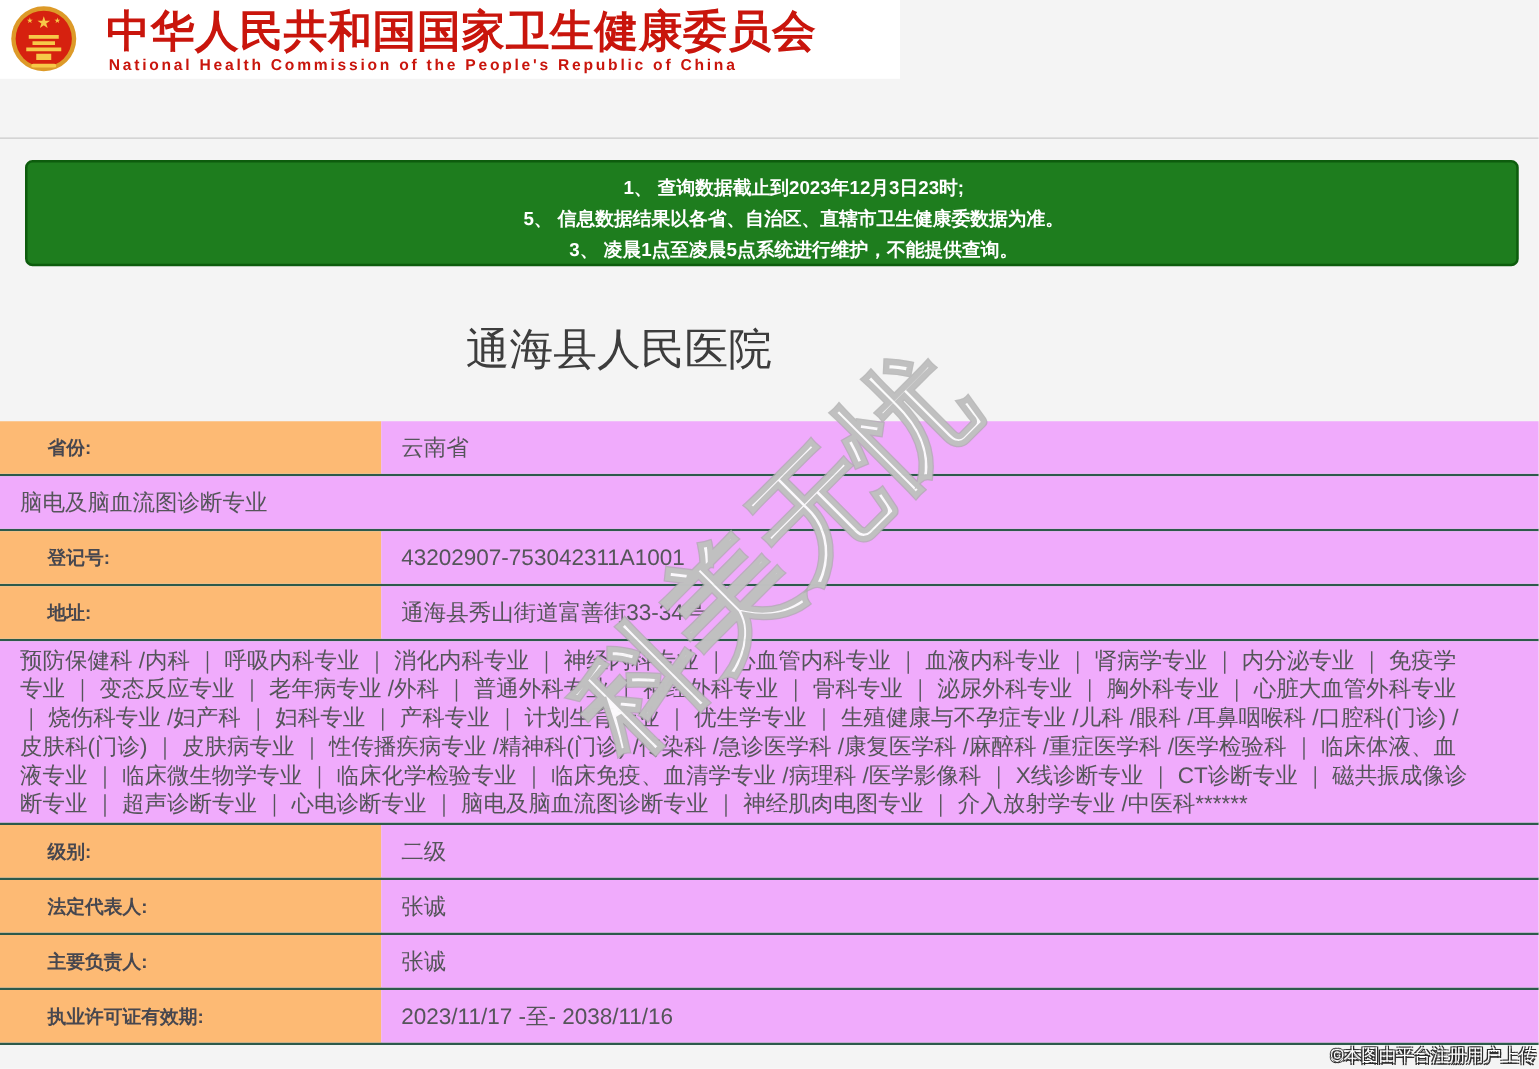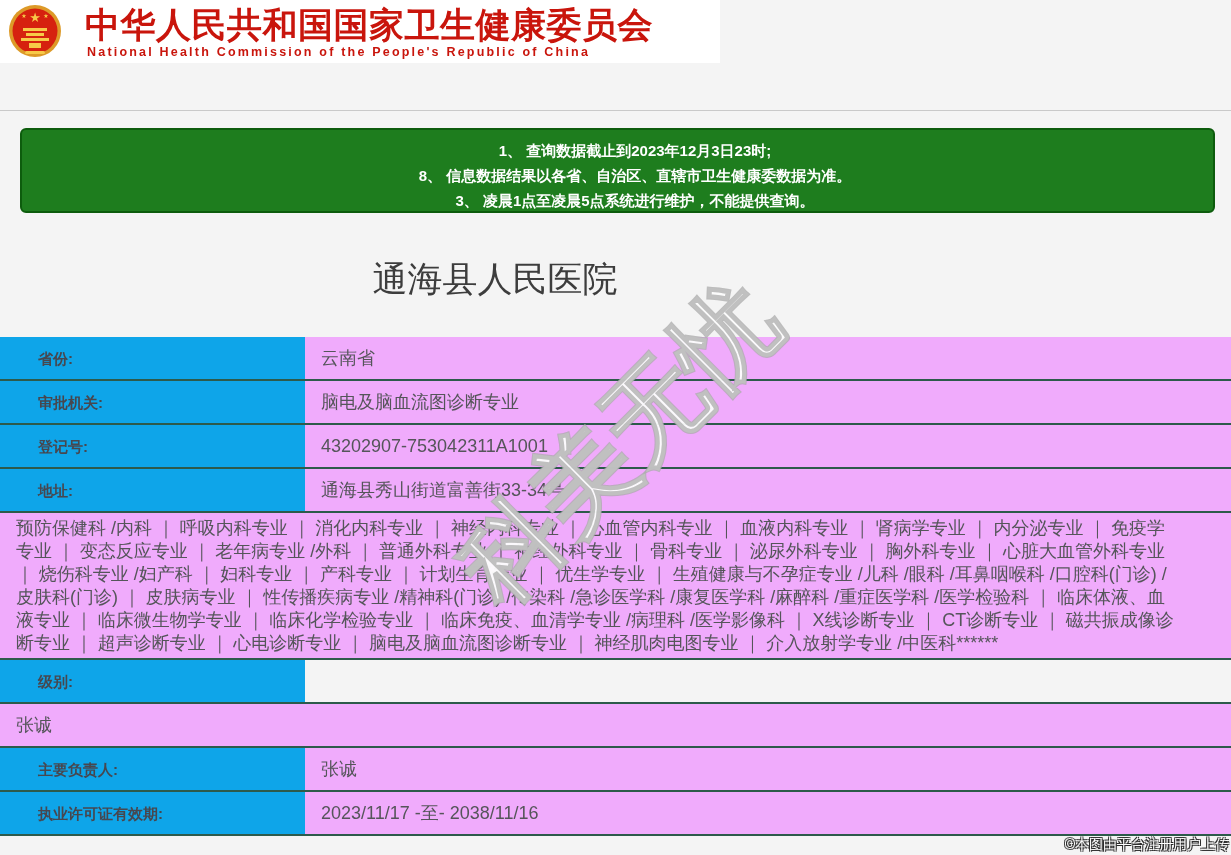--- a/index.html
+++ b/index.html
@@ -47,21 +47,21 @@
   .hospital-title {
     position:absolute; left:0; top:256px; width:990px; margin:0;
     text-align:center; font-size:35px; font-weight:400; color:#3d3d3d;
   }
 
   
   .info-table { position:absolute; left:0; top:337px; width:1231px; }
   .row { display:flex; border-bottom:2px solid var(--divider_green,#2d5a4b); }
   .row .label {
     width:305px; flex-shrink:0; box-sizing:border-box;
-    background:#0ea5e9;
+    background:#fdba74;
     padding:9px 10px 8px 38px;
     font-size:15px; font-weight:bold; color:#47474f; line-height:25px;
   }
   .row .value {
     flex:1; box-sizing:border-box;
     background:#f0abfc;
     padding:9px 50px 8px 16px;
     font-size:18px; color:#55555a; line-height:25px;
   }
   .row.multiline .label { padding-top:6px; }
@@ -104,51 +104,52 @@
     </svg>
     <div class="title-cn">中华人民共和国国家卫生健康委员会</div>
     <div class="title-en">National Health Commission of the People's Republic of China</div>
   </div>
 
   <div class="top-divider"></div>
 
   <div class="notice-box">
     <div>
         <div class="notice-line">1、 查询数据截止到2023年12月3日23时;</div>
-        <div class="notice-line">8、 信息数据结果以各省、自治区、直辖市卫生健康委数据为准。</div>
+        <div class="notice-line">5、 信息数据结果以各省、自治区、直辖市卫生健康委数据为准。</div>
         <div class="notice-line">3、 凌晨1点至凌晨5点系统进行维护，不能提供查询。</div>
       </div>
   </div>
 
   <h1 class="hospital-title">通海县人民医院</h1>
 
   <div class="info-table">
       <div class="row">
         <div class="label">省份:</div>
         <div class="value">云南省</div>
       </div>
       <div class="row">
-        <div class="label">审批机关:</div>
         <div class="value">脑电及脑血流图诊断专业</div>
       </div>
       <div class="row">
         <div class="label">登记号:</div>
         <div class="value">43202907-753042311A1001</div>
       </div>
       <div class="row">
         <div class="label">地址:</div>
         <div class="value">通海县秀山街道富善街33-34号</div>
       </div>
       <div class="row multiline">
         <div class="value">预防保健科 /内科 ｜ 呼吸内科专业 ｜ 消化内科专业 ｜ 神经内科专业 ｜ 心血管内科专业 ｜ 血液内科专业 ｜ 肾病学专业 ｜ 内分泌专业 ｜ 免疫学专业 ｜ 变态反应专业 ｜ 老年病专业 /外科 ｜ 普通外科专业 ｜ 神经外科专业 ｜ 骨科专业 ｜ 泌尿外科专业 ｜ 胸外科专业 ｜ 心脏大血管外科专业 ｜ 烧伤科专业 /妇产科 ｜ 妇科专业 ｜ 产科专业 ｜ 计划生育专业 ｜ 优生学专业 ｜ 生殖健康与不孕症专业 /儿科 /眼科 /耳鼻咽喉科 /口腔科(门诊) /皮肤科(门诊) ｜ 皮肤病专业 ｜ 性传播疾病专业 /精神科(门诊) /传染科 /急诊医学科 /康复医学科 /麻醉科 /重症医学科 /医学检验科 ｜ 临床体液、血液专业 ｜ 临床微生物学专业 ｜ 临床化学检验专业 ｜ 临床免疫、血清学专业 /病理科 /医学影像科 ｜ X线诊断专业 ｜ CT诊断专业 ｜ 磁共振成像诊断专业 ｜ 超声诊断专业 ｜ 心电诊断专业 ｜ 脑电及脑血流图诊断专业 ｜ 神经肌肉电图专业 ｜ 介入放射学专业 /中医科******</div>
       </div>
       <div class="row">
         <div class="label">级别:</div>
+        <div class="value">二级</div>
       </div>
       <div class="row">
+        <div class="label">法定代表人:</div>
         <div class="value">张诚</div>
       </div>
       <div class="row">
         <div class="label">主要负责人:</div>
         <div class="value">张诚</div>
       </div>
       <div class="row">
         <div class="label">执业许可证有效期:</div>
         <div class="value">2023/11/17 -至- 2038/11/16</div>
       </div>

